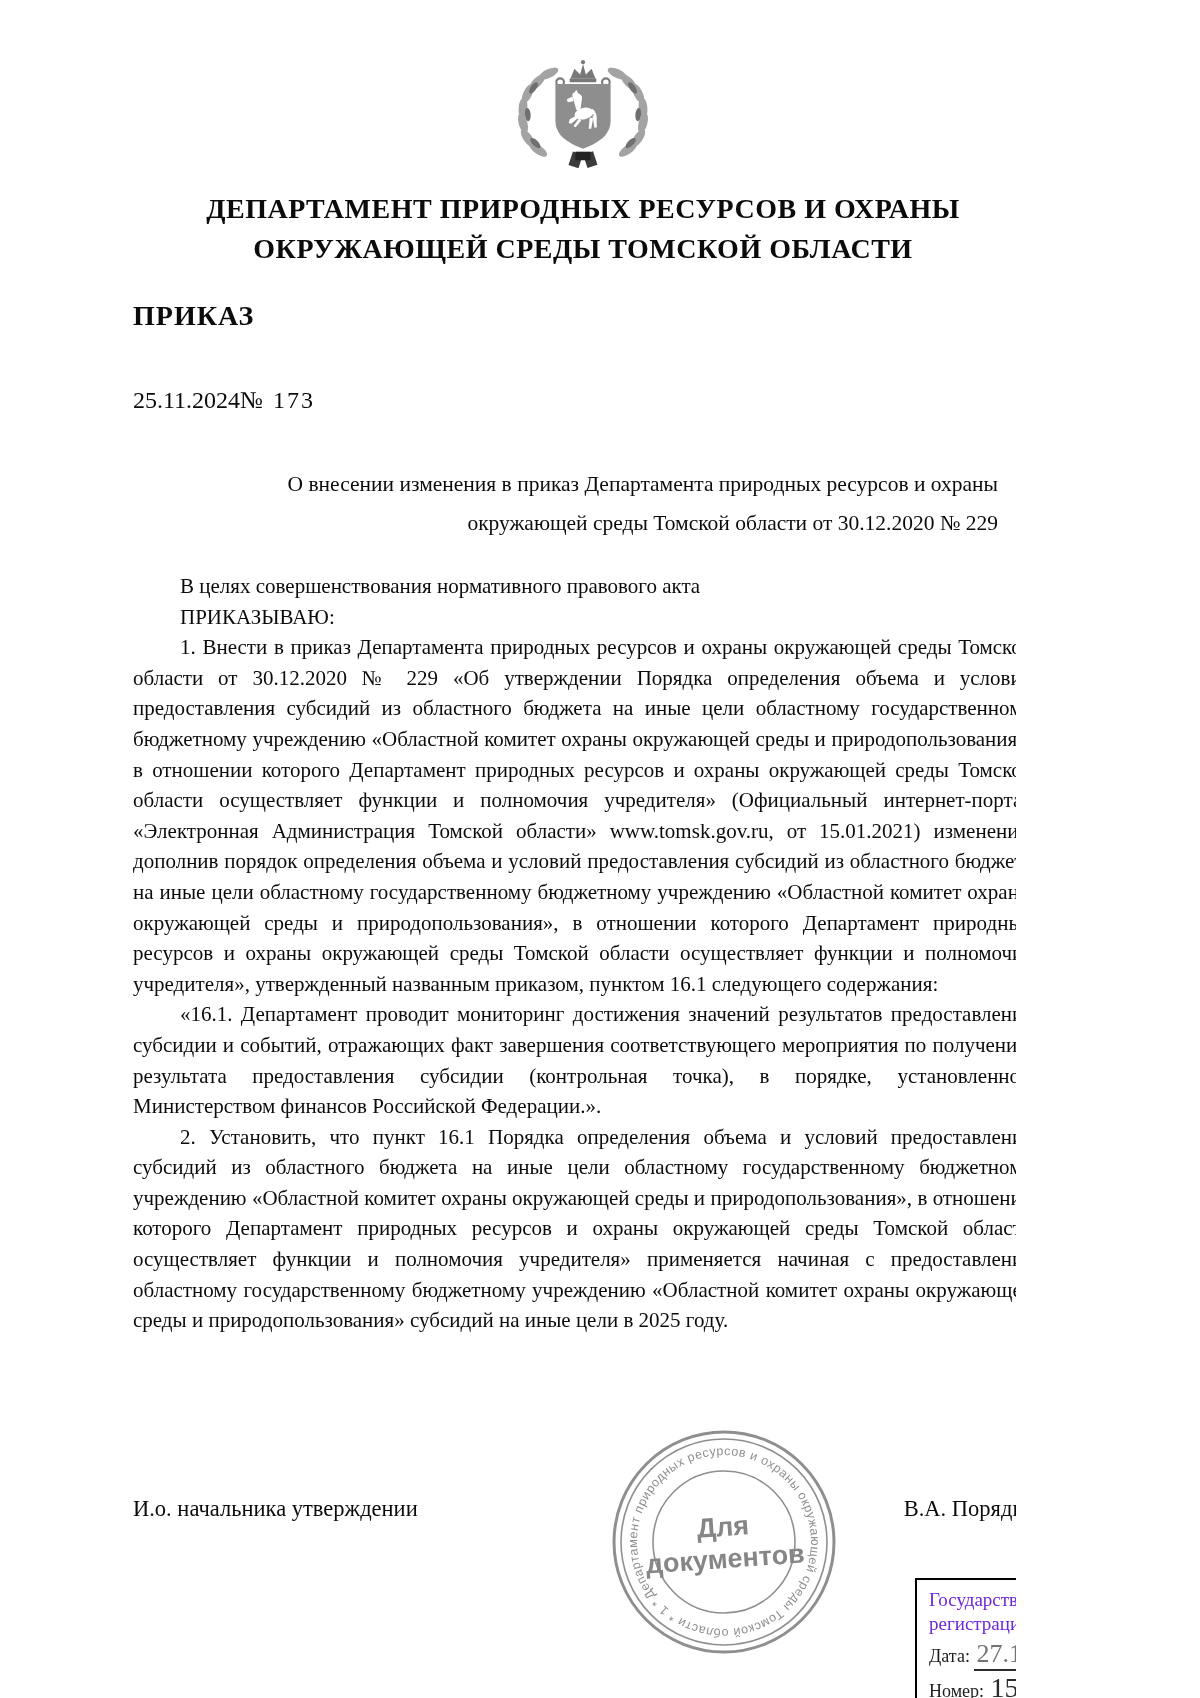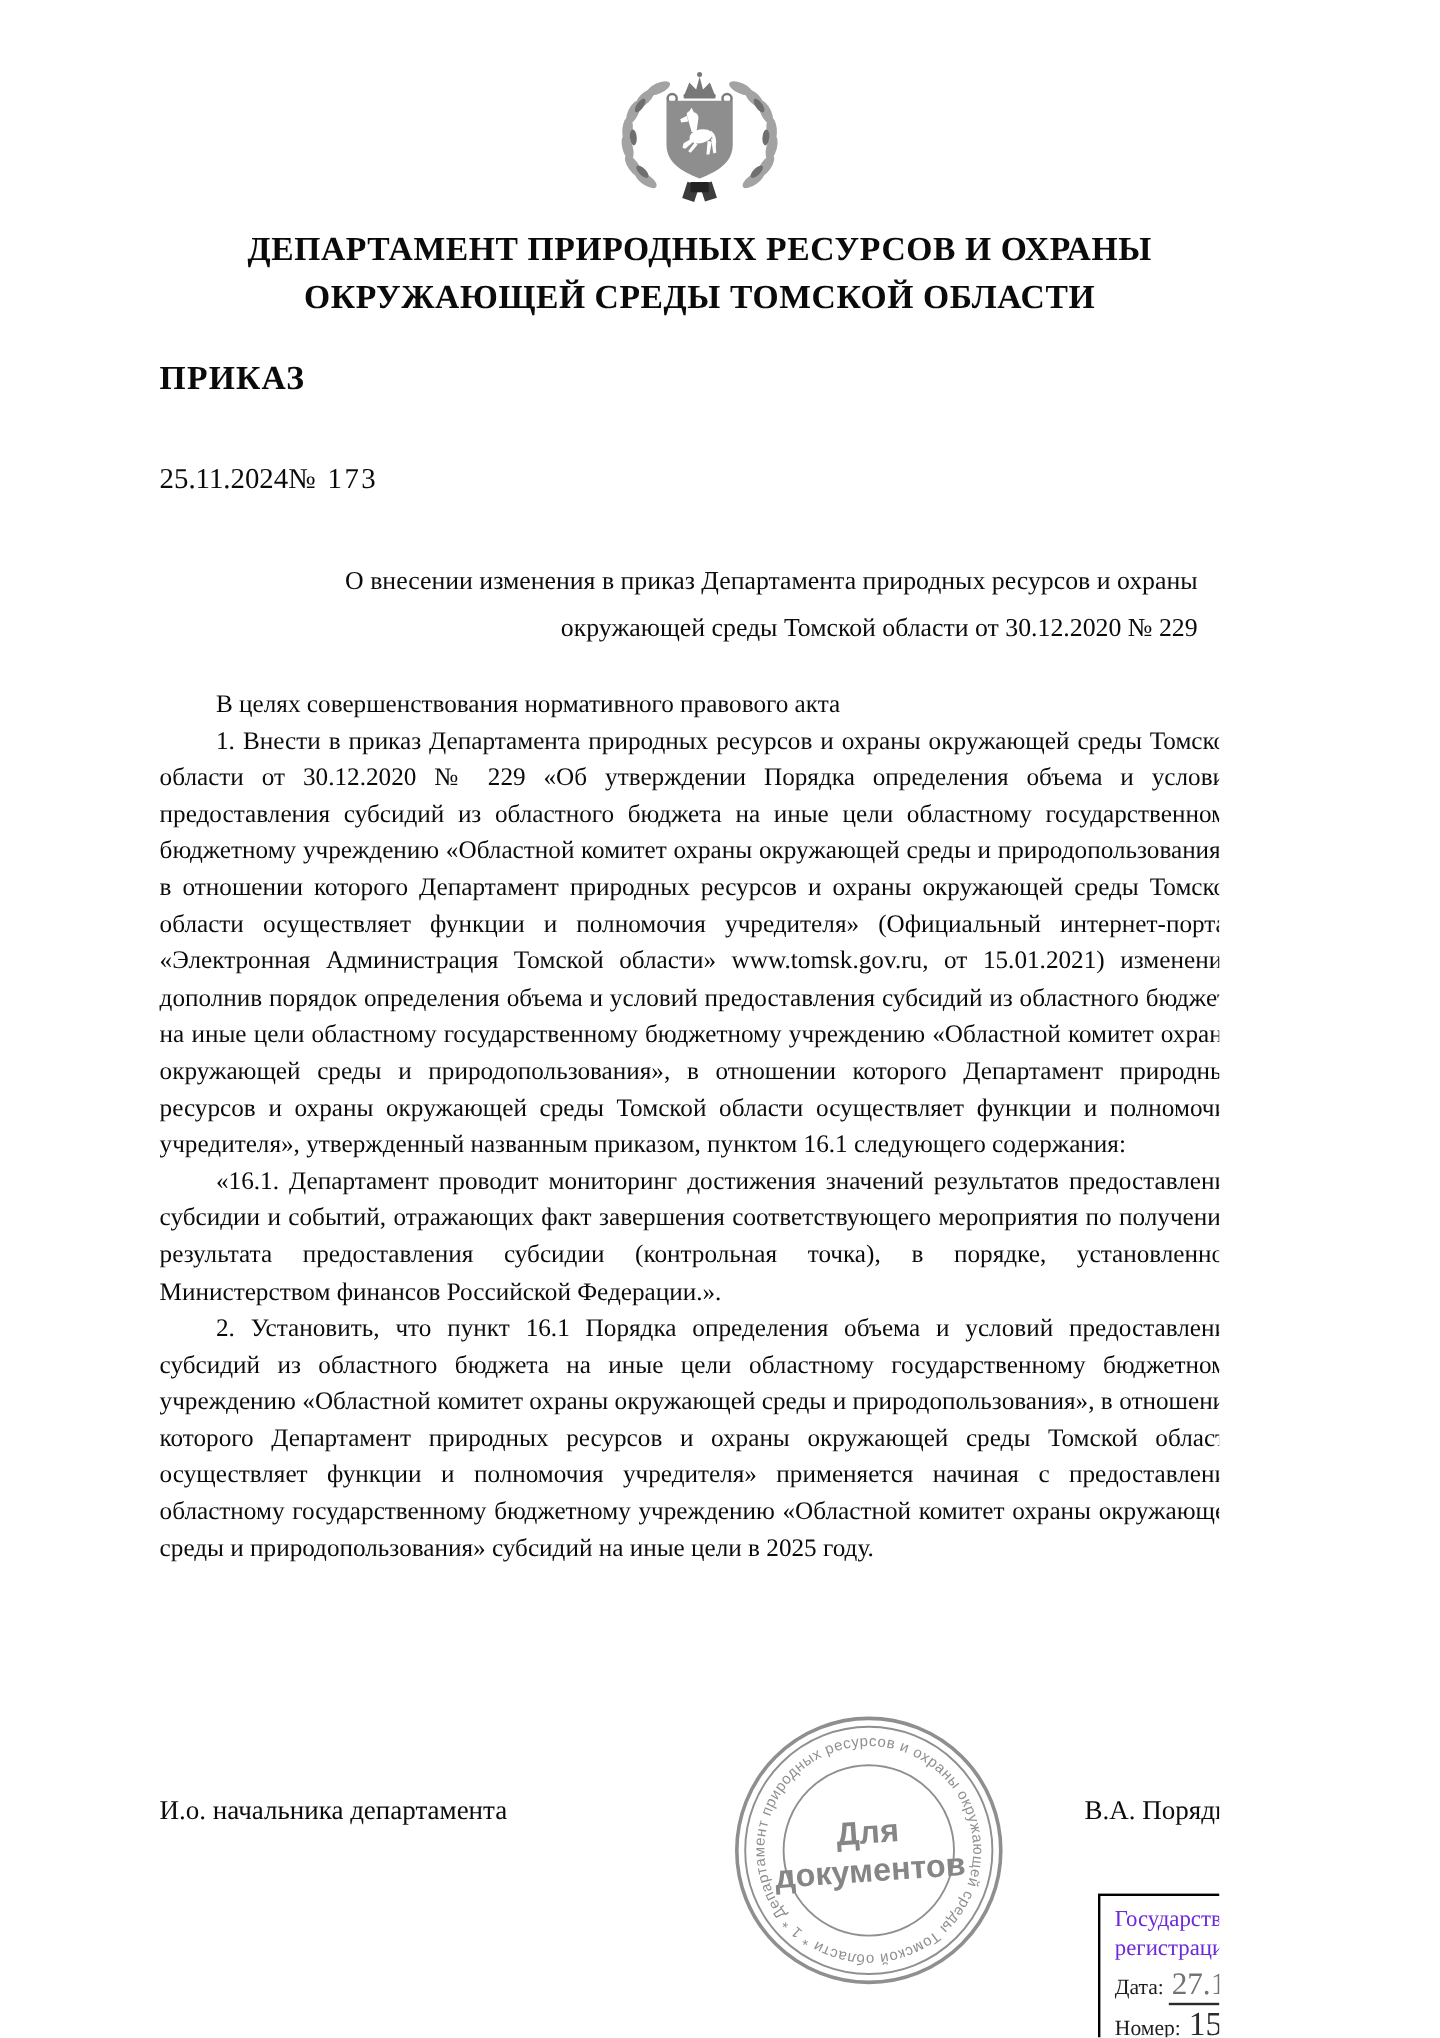--- a/index.html
+++ b/index.html
@@ -157,29 +157,30 @@
 
     <div class="date-row">
       <span class="doc-date">25.11.2024</span>
       <span class="doc-number">№ 173</span>
     </div>
 
     <div class="subject">О внесении изменения в приказ Департамента природных ресурсов и охраны окружающей среды Томской области от 30.12.2020 № 229</div>
 
     <div class="body-text">
       <p>В целях совершенствования нормативного правового акта</p>
+      <p>ПРИКАЗЫВАЮ:</p>
       <p>1. Внести в приказ Департамента природных ресурсов и охраны окружающей среды Томской области от 30.12.2020 № 229 «Об утверждении Порядка определения объема и условий предоставления субсидий из областного бюджета на иные цели областному государственному бюджетному учреждению «Областной комитет охраны окружающей среды и природопользования», в отношении которого Департамент природных ресурсов и охраны окружающей среды Томской области осуществляет функции и полномочия учредителя» (Официальный интернет-портал «Электронная Администрация Томской области» www.tomsk.gov.ru, от 15.01.2021) изменение, дополнив порядок определения объема и условий предоставления субсидий из областного бюджета на иные цели областному государственному бюджетному учреждению «Областной комитет охраны окружающей среды и природопользования», в отношении которого Департамент природных ресурсов и охраны окружающей среды Томской области осуществляет функции и полномочия учредителя», утвержденный названным приказом, пунктом 16.1 следующего содержания:</p>
       <p>«16.1. Департамент проводит мониторинг достижения значений результатов предоставления субсидии и событий, отражающих факт завершения соответствующего мероприятия по получению результата предоставления субсидии (контрольная точка), в порядке, установленном Министерством финансов Российской Федерации.».</p>
       <p>2. Установить, что пункт 16.1 Порядка определения объема и условий предоставления субсидий из областного бюджета на иные цели областному государственному бюджетному учреждению «Областной комитет охраны окружающей среды и природопользования», в отношении которого Департамент природных ресурсов и охраны окружающей среды Томской области осуществляет функции и полномочия учредителя» применяется начиная с предоставления областному государственному бюджетному учреждению «Областной комитет охраны окружающей среды и природопользования» субсидий на иные цели в 2025 году.</p>
     </div>
 
   </div>
 
   <div class="sign-row">
-    <span>И.о. начальника департамента</span>
+    <span>И.о. начальника утверждении</span>
     <span>В.А. Порядка</span>
   </div>
 
   <svg class="stamp" width="236" height="236" viewBox="0 0 236 236" aria-hidden="true">
     <g fill="none" stroke="#8f8f8f">
       <circle cx="118" cy="118" r="110" stroke-width="3"></circle>
       <circle cx="118" cy="118" r="103" stroke-width="1.6"></circle>
       <circle cx="118" cy="118" r="71" stroke-width="1.6"></circle>
     </g>
     <defs>

